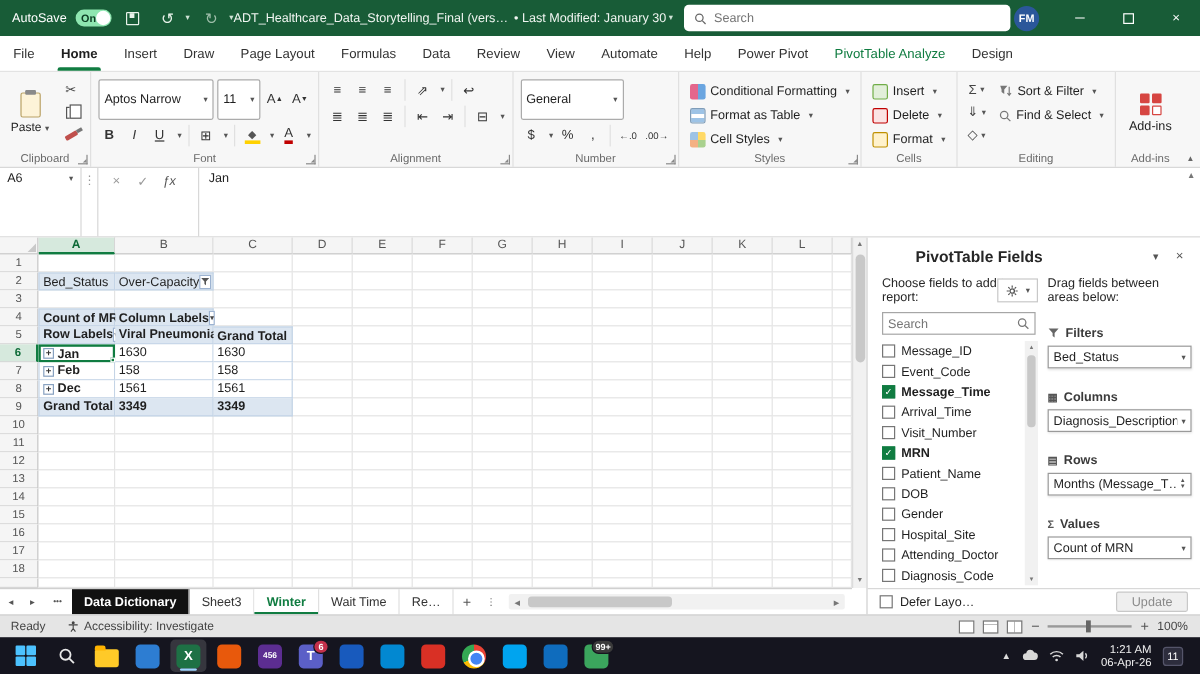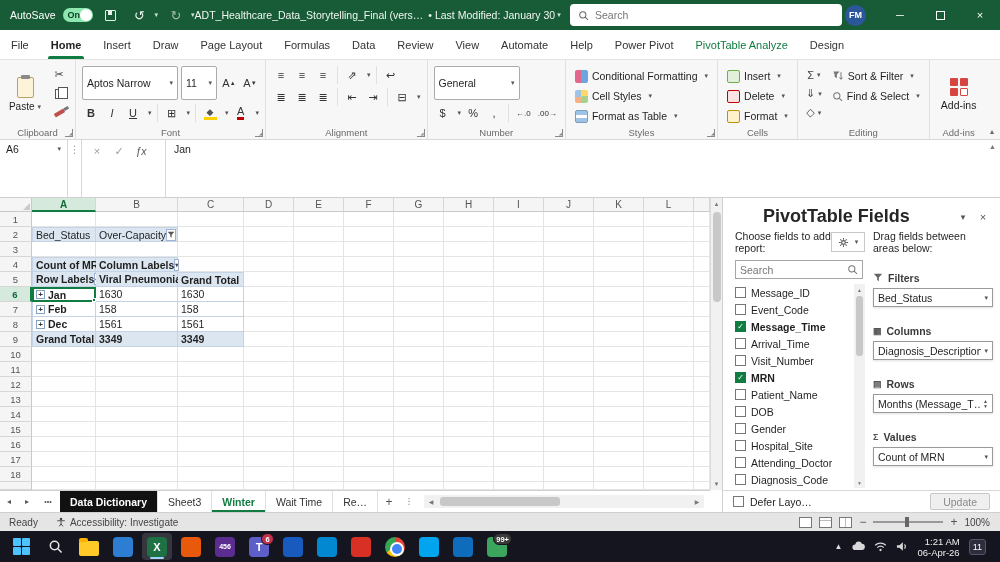--- a/index.html
+++ b/index.html
@@ -119,21 +119,21 @@
   .sheet-tab.black { background:#111; color:#fff; font-weight:bold; }
   .sheet-tab.active { color:var(--accent,#107C41); font-weight:bold; background:#fff; }
   .sheet-tab.active:after { content:""; position:absolute; left:0; right:0; bottom:0; height:2px; background:var(--accent,#107C41); }
   #hscroll { flex:1; margin:4px 6px; background:#f1f1f1; border-radius:2px; position:relative; display:flex; align-items:center; }
   #hscroll .ha { width:14px; text-align:center; font-size:6px; color:#777; }
   #hthumb { position:absolute; left:16px; top:2px; height:calc(100% - 4px); width:120px; background:#c8c8c8; border-radius:3px; }
 
   
   #pane { position:absolute; left:722px; top:198px; width:278px; height:314px; background:#fff; border-left:1px solid #d0d0d0; font-size:10.5px; }
   #pane-head { position:absolute; left:12px; right:8px; top:8px; display:flex; align-items:center; }
-  #pane-title { font-weight:bold; font-size:18px; color:#262626;padding-left:28px; }
+  #pane-title { font-weight:bold; font-size:13px; color:#262626;padding-left:28px; }
   .ph-ic { margin-left:auto; width:18px; text-align:center; color:#555; font-size:9px; }
   .ph-ic + .ph-ic { margin-left:2px; }
   #choose-lab { position:absolute; left:12px; top:32px; width:108px; line-height:12px; color:#262626; }
   #gear-btn { position:absolute; left:108px; top:34px; width:34px; height:20px; border:1px solid #c8c8c8; background:#fff; display:flex; align-items:center; justify-content:center; gap:3px; }
   #drag-lab { position:absolute; left:150px; top:32px; width:120px; line-height:12px; color:#262626; }
   #pane-search { position:absolute; left:12px; top:62px; width:128px; height:19px; border:1px solid #a6a6a6; display:flex; align-items:center; padding:0 4px; }
   #pane-search input { border:none; outline:none; width:100px; font-size:10.5px; color:#444; font-family:"Liberation Sans",sans-serif; }
   #pane-search svg { margin-left:auto; }
   #flist { position:absolute; left:12px; top:86px; width:130px; bottom:24px; overflow:hidden; }
   .field-row { display:flex; align-items:center; gap:5px; height:17px; }
@@ -350,27 +350,27 @@
   </div>
 
   <div class="grp">
     <div class="stack-items">
       <span class="stack-it">
           <span class="sw sw-cf"></span>
           <span>Conditional Formatting</span>
           <span class="caret">▾</span>
         </span>
       <span class="stack-it">
+          <span class="sw sw-tbl"></span>
+          <span>Format as Table</span>
+          <span class="caret">▾</span>
+        </span>
+      <span class="stack-it">
           <span class="sw sw-cs"></span>
           <span>Cell Styles</span>
-          <span class="caret">▾</span>
-        </span>
-      <span class="stack-it">
-          <span class="sw sw-tbl"></span>
-          <span>Format as Table</span>
           <span class="caret">▾</span>
         </span>
     </div>
     <div class="grp-cap">Styles</div>
     <div class="dlg"></div>
   </div>
 
   <div class="grp">
     <div class="stack-items">
       <span class="stack-it">

